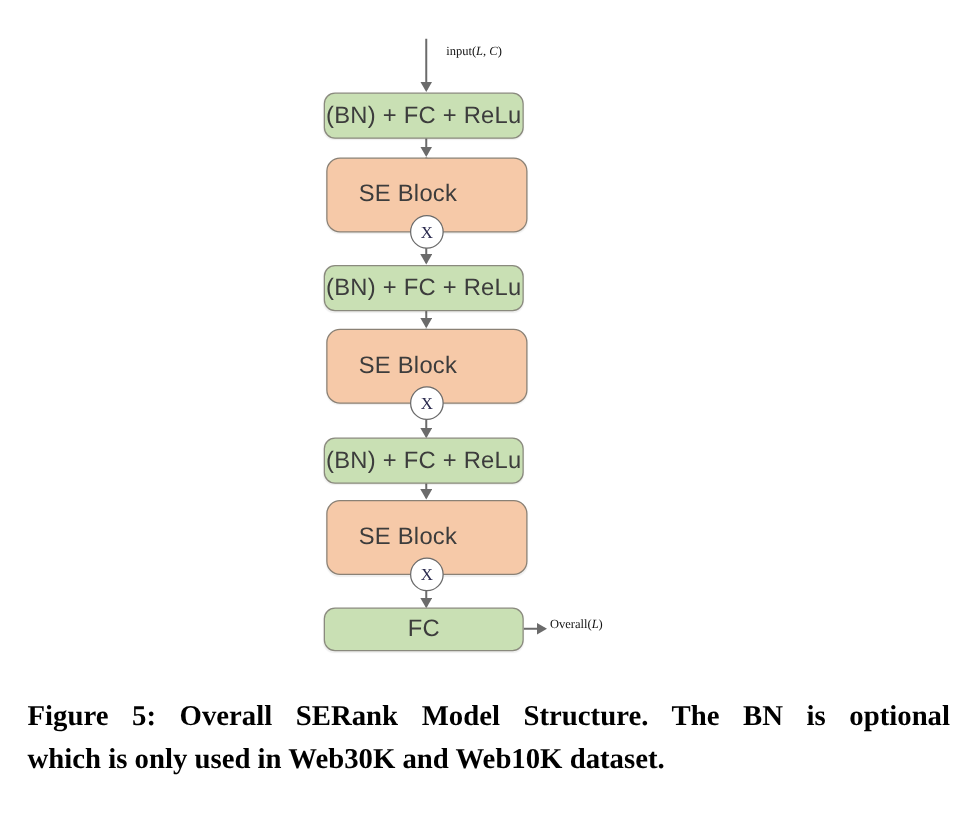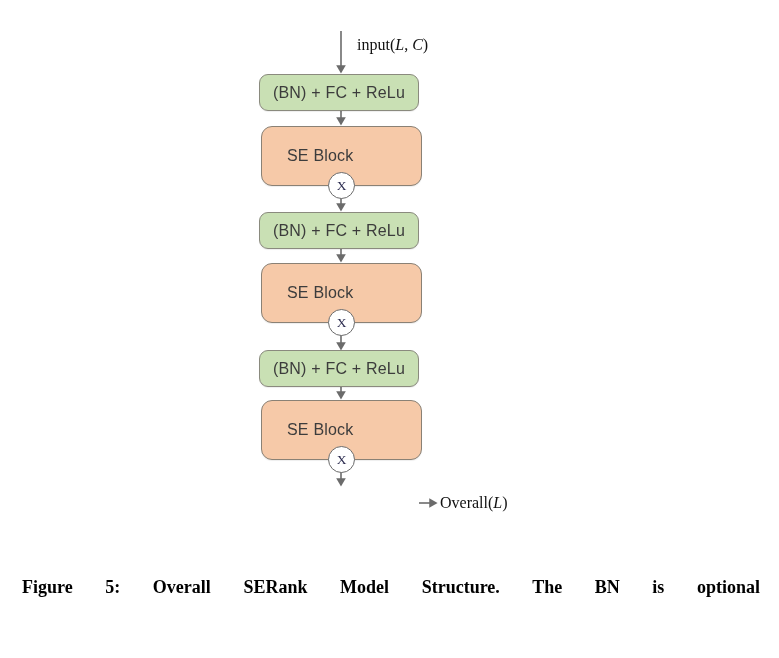--- a/index.html
+++ b/index.html
@@ -32,21 +32,21 @@
   
   .block {
     position: absolute;
     box-sizing: border-box;
     border: 1.6px solid #857f75;
     border-radius: 9px;
     display: flex;
     align-items: center;
     justify-content: center;
     color: #3c3c3c;
-    font-size: 16px;
+    font-size: 19px;
     letter-spacing: 0.2px;
     font-family: "Liberation Sans", sans-serif;
     box-shadow: 0 1px 1px rgba(0,0,0,0.07);
   }
   .block.green {
     background: #c9e0b4;
     border-color: #8a8a7e;
   }
   .block.orange {
     background: #f6c9a8;
@@ -70,41 +70,40 @@
     font-size: 13.5px;
     color: #2b2b4f;
     font-family: "Liberation Serif", serif;
     z-index: 5;
   }
 
   
   .edge-label {
     position: absolute;
     font-family: "Liberation Serif", serif;
-    font-size: 16px;
+    font-size: 10px;
     color: #111111;
     white-space: nowrap;
   }
   .edge-label i {
     font-style: italic;
   }
 
   
   #caption {
     position: absolute;
     left: 22px;
     top: 556px;
     width: 738px;
     font-family: "Liberation Serif", serif;
-    font-size: 18px;
+    font-size: 23px;
     font-weight: bold;
     color: #000000;
     line-height: 1.47;
     text-align: justify;
-    margin-top: 18px;
   }
   #caption .cap-line {
     display: block;
   }
   #caption .cap-line-1 {
     text-align: justify;
     text-align-last: justify;
   }
 </style>
 </head>
@@ -170,20 +169,24 @@
     <span>(BN) + FC + ReLu</span>
   </div>
 
   <div class="block orange" style="left:261px; top:400px; width:161px; height:60px;">
     <span>SE Block</span>
   </div>
   <div class="mul-node" style="left:328px; top:446px;">
     <span>X</span>
   </div>
 
+  <div class="block green" style="left:259px; top:486px; width:160px; height:35px;">
+    <span>FC</span>
+  </div>
 
   <div class="edge-label" style="left:440px; top:494px;"><span>Overall(</span><i>L</i><span>)</span></div>
 
 </div>
 
 <div id="caption">
   <span class="cap-line cap-line-1">Figure 5: Overall SERank Model Structure. The BN is optional</span>
+  <span class="cap-line">which is only used in Web30K and Web10K dataset.</span>
 </div>
 
 </body></html>

